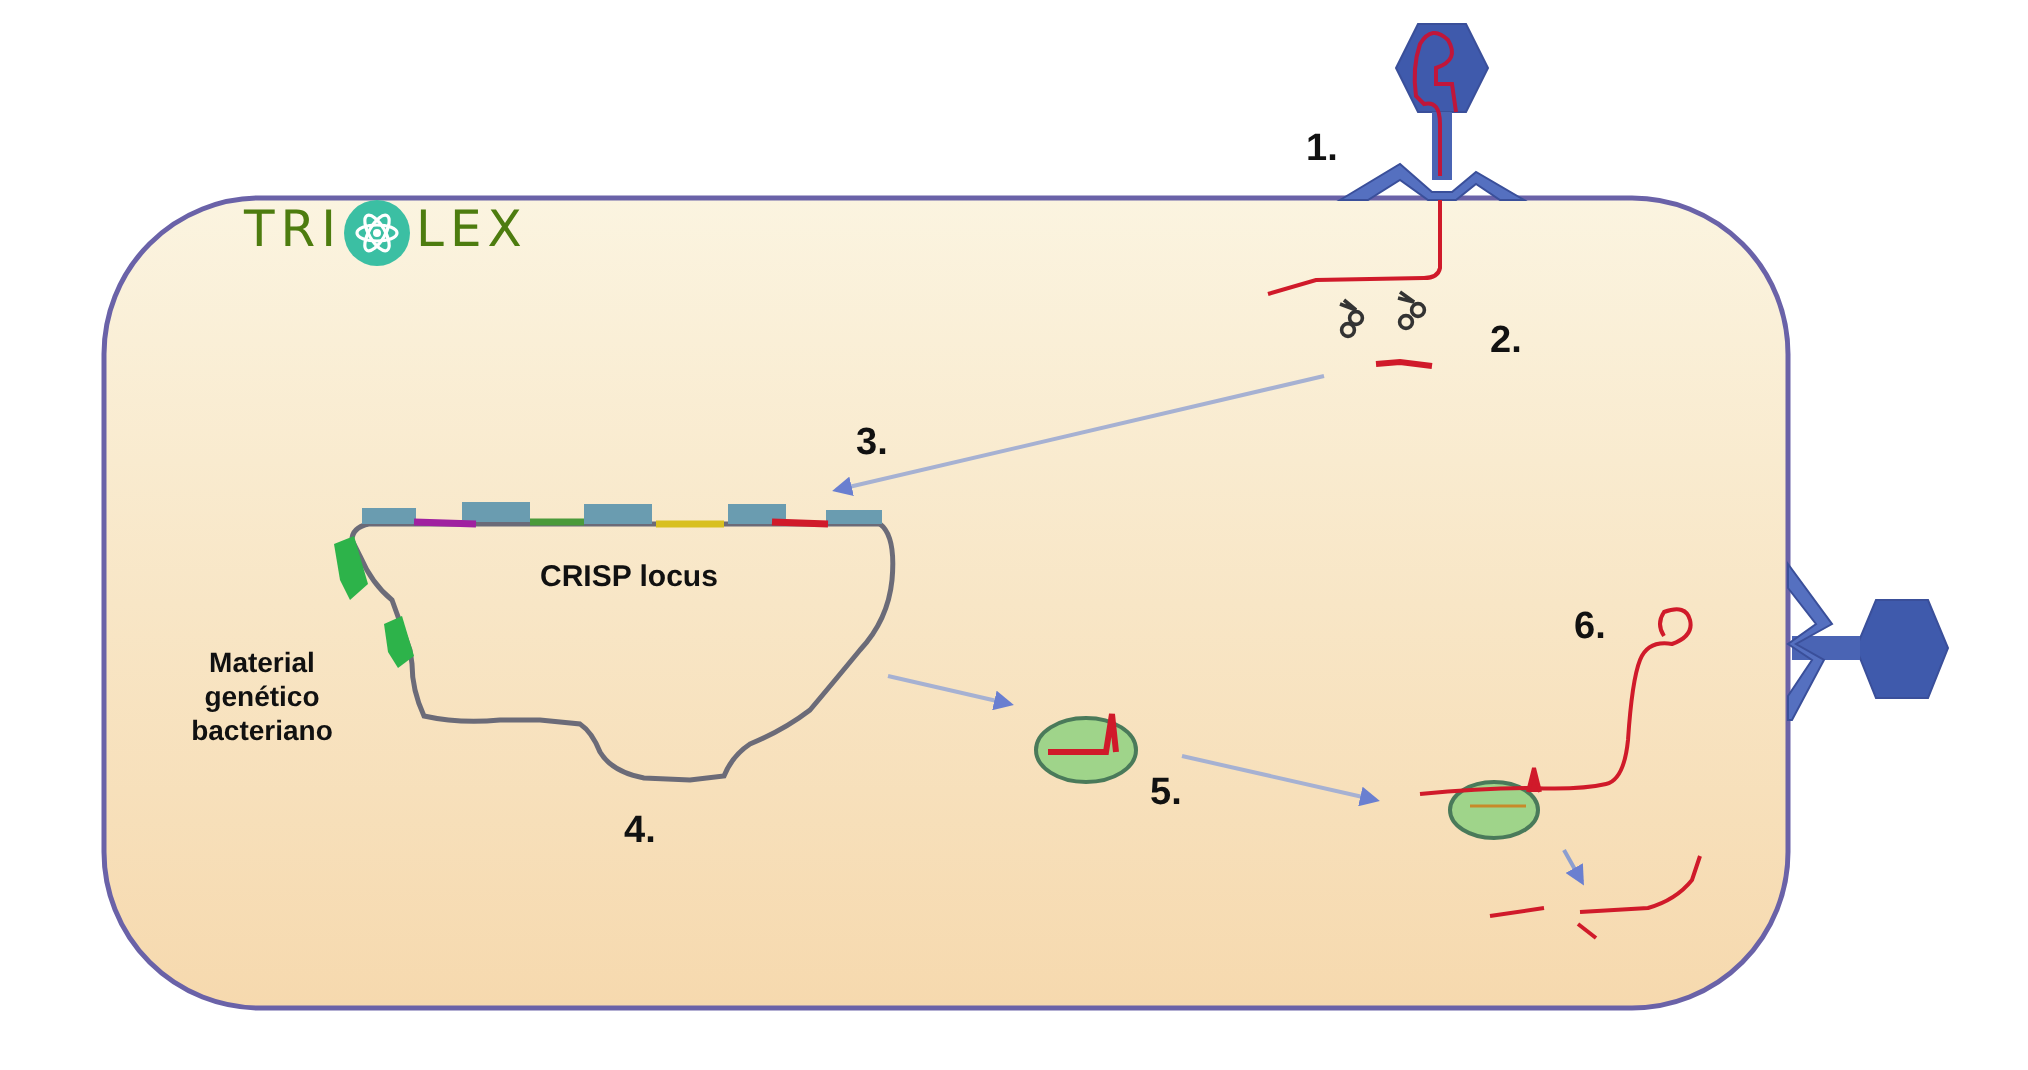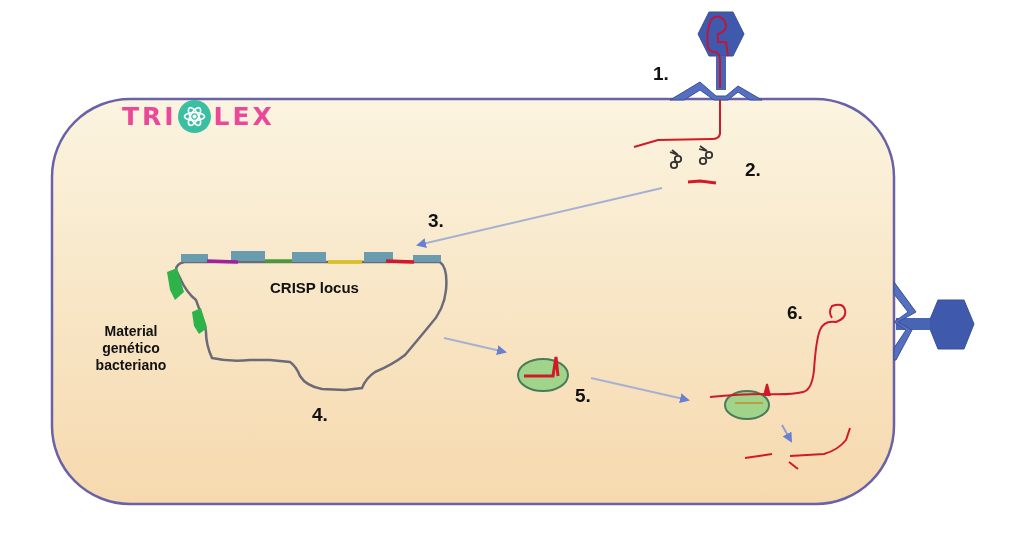--- a/index.html
+++ b/index.html
@@ -1,18 +1,18 @@
 <!DOCTYPE html>
 <html><head>
   <meta charset="utf-8">
   <style>
     html, body { margin: 0; padding: 0; background: #ffffff; }
     body { width: 1014px; height: 535px; position: relative; overflow: hidden; font-family: "Liberation Sans", sans-serif; }
     #stage { position: absolute; left: 0; top: 0; width: 1014px; height: 535px; }
-    .logo { position: absolute; left: 122px; top: 100px; height: 32px; display: flex; align-items: center; font-family: "DejaVu Sans", sans-serif; font-weight: bold; font-size: 25px; letter-spacing: 3px; color: #ec4899; }
+    .logo { position: absolute; left: 122px; top: 100px; height: 32px; display: flex; font-family: "DejaVu Sans", sans-serif; font-weight: normal; font-size: 25px; letter-spacing: 3px; color: #4d7c0f; }
     .logo-badge { width: 33px; height: 33px; border-radius: 50%; background: #3bbfa3; display: inline-block; margin: 0 3px 0 1px; position: relative; }
     .logo-badge svg { position: absolute; left: 0; top: 0; }
   </style>
 </head>
 <body>
 
 <svg id="stage" width="1014" height="535" viewBox="0 0 1014 535" xmlns="http://www.w3.org/2000/svg">
   <defs>
     <linearGradient id="cellGrad" x1="0" y1="0" x2="0" y2="1">
       <stop offset="0" stop-color="#fbf4e0"></stop>

